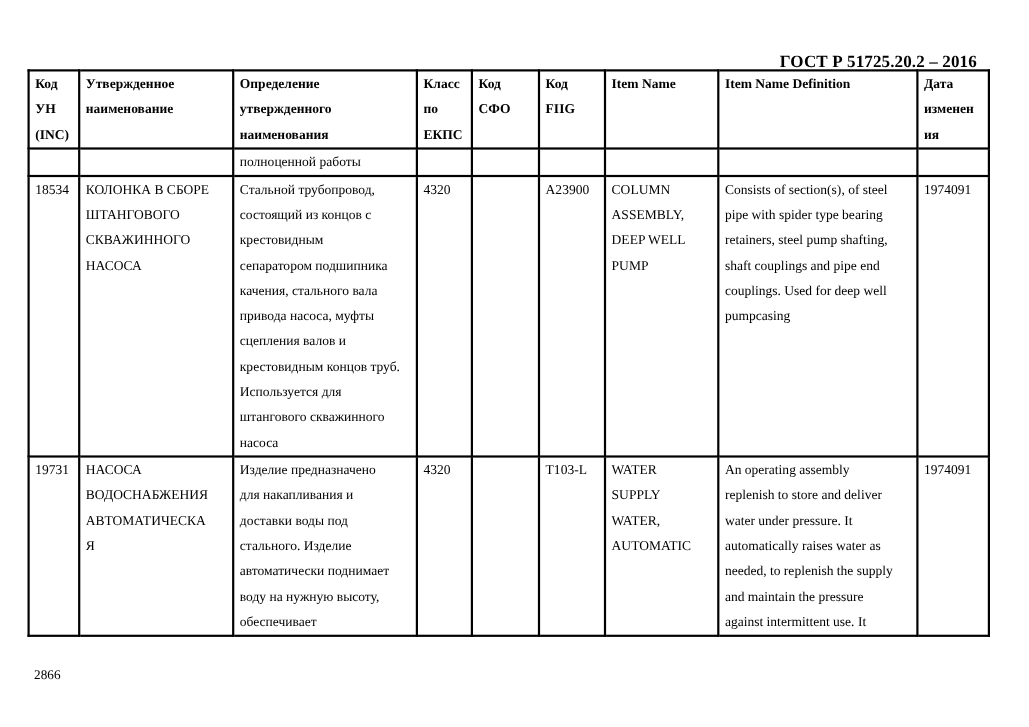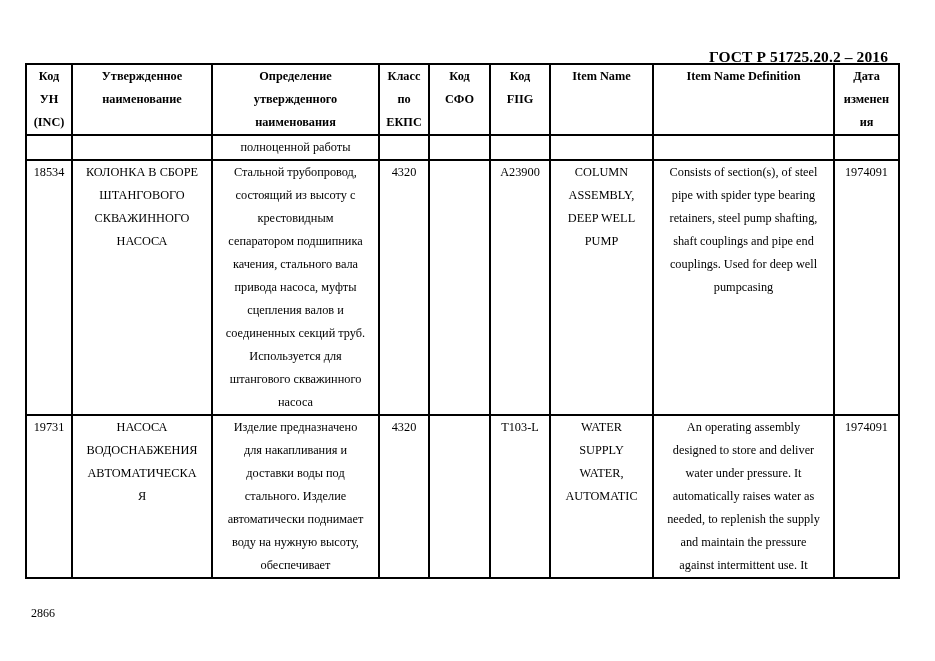--- a/index.html
+++ b/index.html
@@ -16,21 +16,21 @@
     position: absolute; left: 31px; top: 606px; font-size: 12px;
   }
   table.gost-table {
     position: absolute; left: 25px; top: 63px;
     border-collapse: collapse; table-layout: fixed;
     width: 873px;
     font-size: 12.3px; line-height: 23px;
   }
   table.gost-table td, table.gost-table th {
     border: 2px solid #000; padding: 0 5px; vertical-align: top;
-    text-align: center; overflow: hidden; word-wrap: break-word;
+    text-align: left; overflow: hidden; word-wrap: break-word;
   }
   table.gost-table th { font-weight: bold; padding-top: 0; height: 69px; }
   table.gost-table tr.cont td { height: 23px; margin-left: 26px; }
   .lines span { display: block; white-space: nowrap; }
 </style>
 </head>
 <body>
 
 <div class="doc-header">ГОСТ Р 51725.20.2 – 2016</div>
 
@@ -103,27 +103,27 @@
     <tr style="height:254px">
       <td>18534</td>
       <td class="lines">
           <span>КОЛОНКА В СБОРЕ</span>
           <span>ШТАНГОВОГО</span>
           <span>СКВАЖИННОГО</span>
           <span>НАСОСА</span>
         </td>
       <td class="lines">
           <span>Стальной трубопровод,</span>
-          <span>состоящий из высоту с</span>
+          <span>состоящий из концов с</span>
           <span>крестовидным</span>
           <span>сепаратором подшипника</span>
           <span>качения, стального вала</span>
           <span>привода насоса, муфты</span>
           <span>сцепления валов и</span>
-          <span>соединенных секций труб.</span>
+          <span>крестовидным концов труб.</span>
           <span>Используется для</span>
           <span>штангового скважинного</span>
           <span>насоса</span>
         </td>
       <td>4320</td>
       <td></td>
       <td>A23900</td>
       <td class="lines">
           <span>COLUMN</span>
           <span>ASSEMBLY,</span>
@@ -161,21 +161,21 @@
       <td></td>
       <td>T103-L</td>
       <td class="lines">
           <span>WATER</span>
           <span>SUPPLY</span>
           <span>WATER,</span>
           <span>AUTOMATIC</span>
         </td>
       <td class="lines">
           <span>An operating assembly</span>
-          <span>designed to store and deliver</span>
+          <span>replenish to store and deliver</span>
           <span>water under pressure. It</span>
           <span>automatically raises water as</span>
           <span>needed, to replenish the supply</span>
           <span>and maintain the pressure</span>
           <span>against intermittent use. It</span>
         </td>
       <td>1974091</td>
     </tr>
   </tbody>
 </table>

